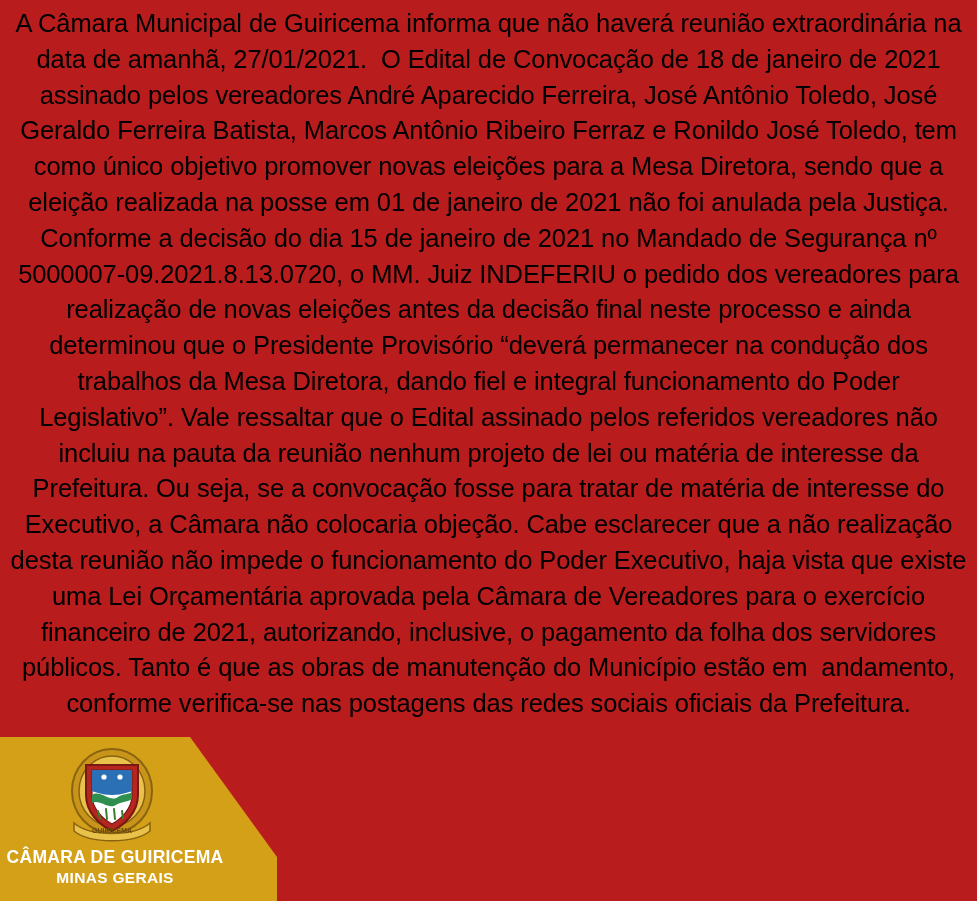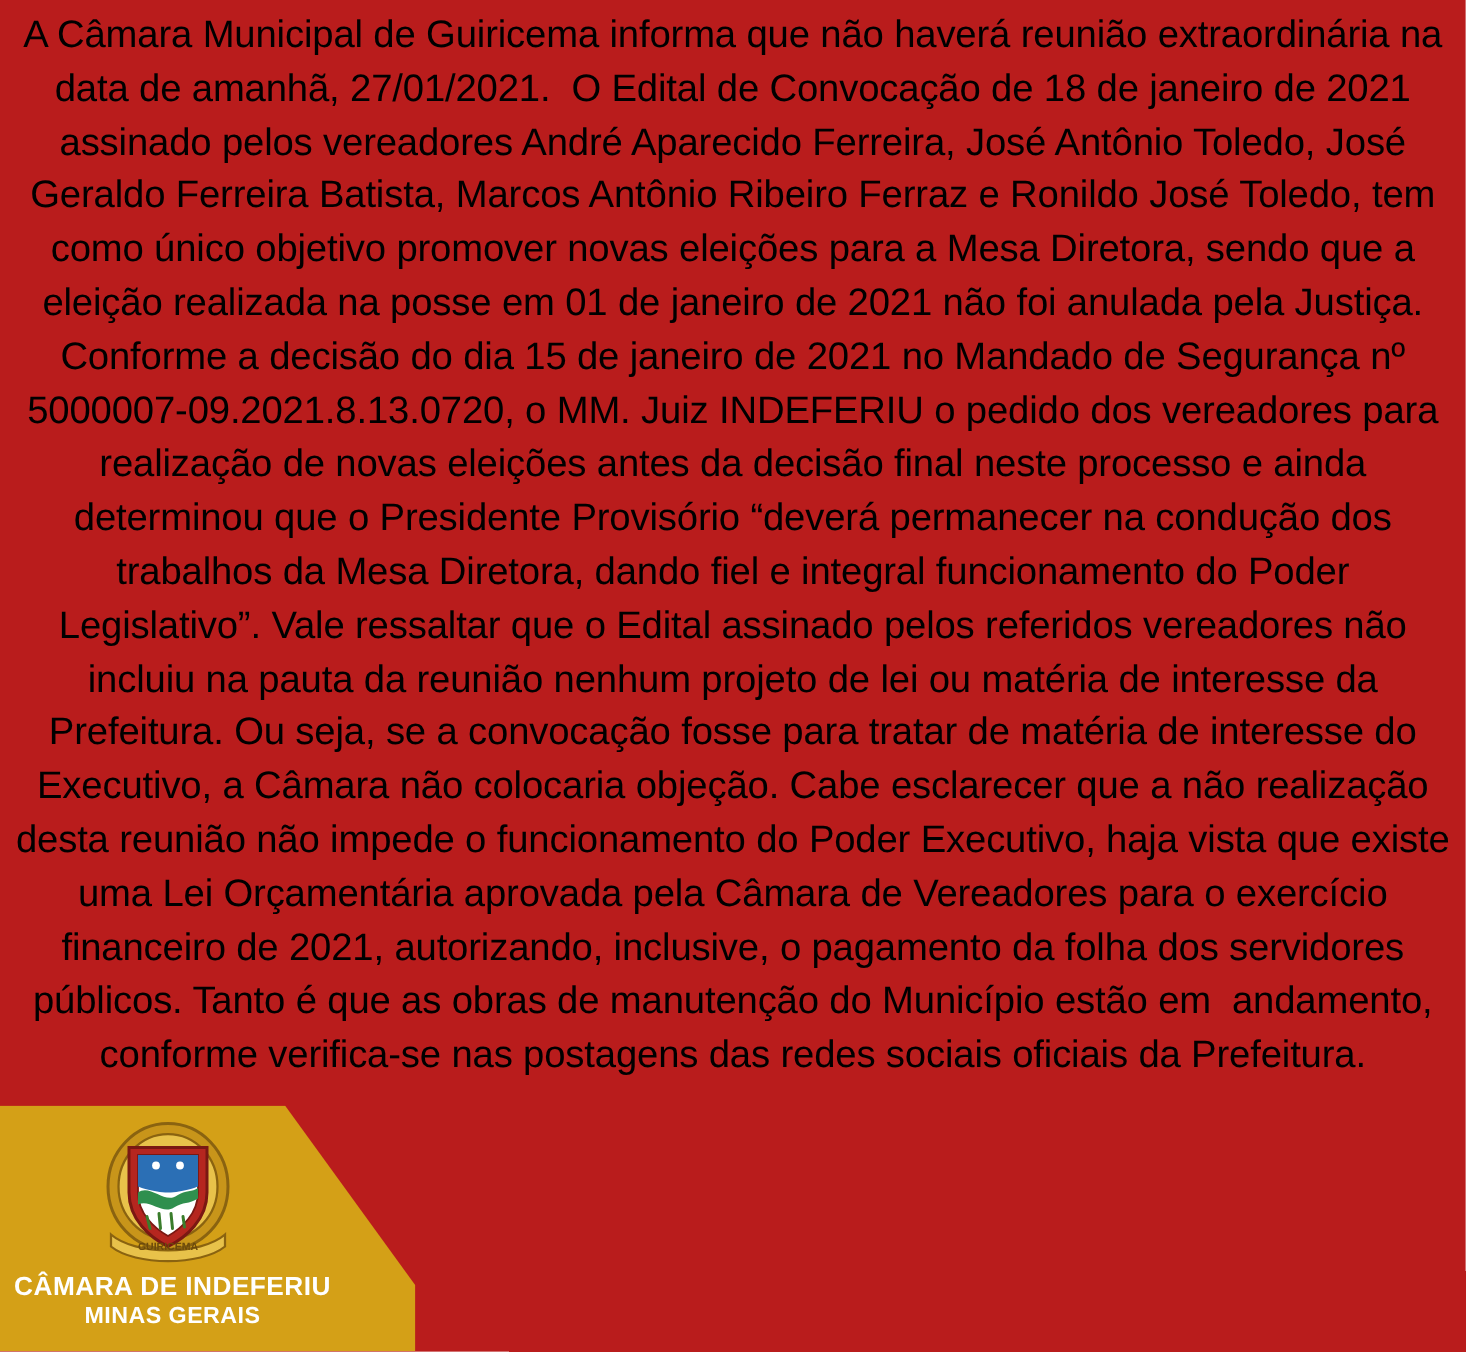--- a/index.html
+++ b/index.html
@@ -113,19 +113,19 @@
         <path d="M26 50 C34 44 44 58 52 52 C58 48 62 50 66 47 L66 54 C60 58 56 56 50 60 C42 65 34 54 26 58 Z" fill="#2f8f4e"></path>
 
         <path d="M32 66 L34 74 M40 64 L41 74 M48 64 L49 74 M56 66 L57 73" stroke="#3a7d2c" stroke-width="2" fill="none" stroke-linecap="round"></path>
 
         <path d="M8 78 C24 92 68 92 84 78 L84 86 C68 99 24 99 8 86 Z" fill="#e8c24a" stroke="#8a6310" stroke-width="1.5"></path>
         <text x="46" y="88" font-family="Liberation Sans, sans-serif" font-size="7" font-weight="bold" fill="#6b4a0c" text-anchor="middle">GUIRICEMA</text>
       </svg>
     </div>
 
     <div id="brand-text-block">
-      <div id="brand-title">CÂMARA DE INDEFERIU</div>
+      <div id="brand-title">CÂMARA DE GUIRICEMA</div>
       <div id="brand-subtitle">MINAS GERAIS</div>
     </div>
 
   </div>
 
 </div>
 
 </body></html>

